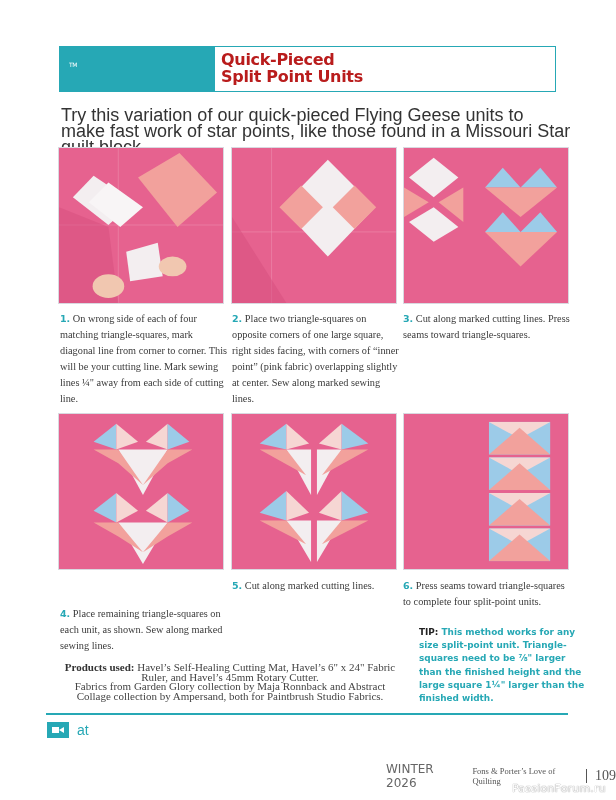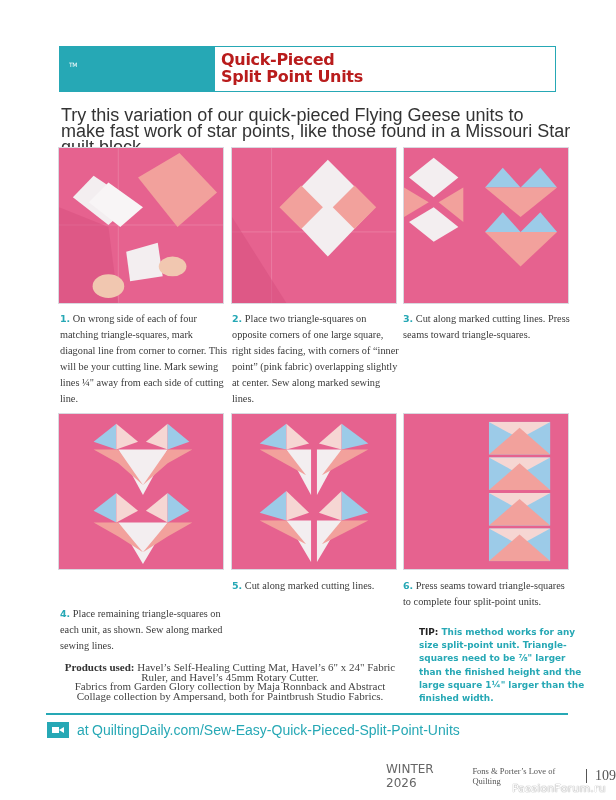--- a/index.html
+++ b/index.html
@@ -214,21 +214,21 @@
 
 <div class="products">
   <p><b>Products used:</b> <span>Havel’s Self-Healing Cutting Mat, Havel’s 6" x 24" Fabric Ruler, and Havel’s 45mm Rotary Cutter.</span></p>
   <p>Fabrics from Garden Glory collection by Maja Ronnback and Abstract Collage collection by Ampersand, both for Paintbrush Studio Fabrics.</p>
 </div>
 
 <div class="rule"></div>
 
 <div class="watch">
   <span class="video-icon"></span>
-  <span class="at">at</span>&nbsp;<span class="at">QuiltingDaily.com/Sew-Easy-Quick-Pieced-Split-Point-Units</span>
+  <span class="at">at</span>&nbsp;
 </div>
 
 <div class="footer">
   <span class="issue">WINTER 2026</span>
   <span class="mag">Fons &amp; Porter’s Love of Quilting</span>
   <span class="sep"></span>
   <span class="page">109</span>
 </div>
 
 <div class="watermark">PassionForum.ru</div>

